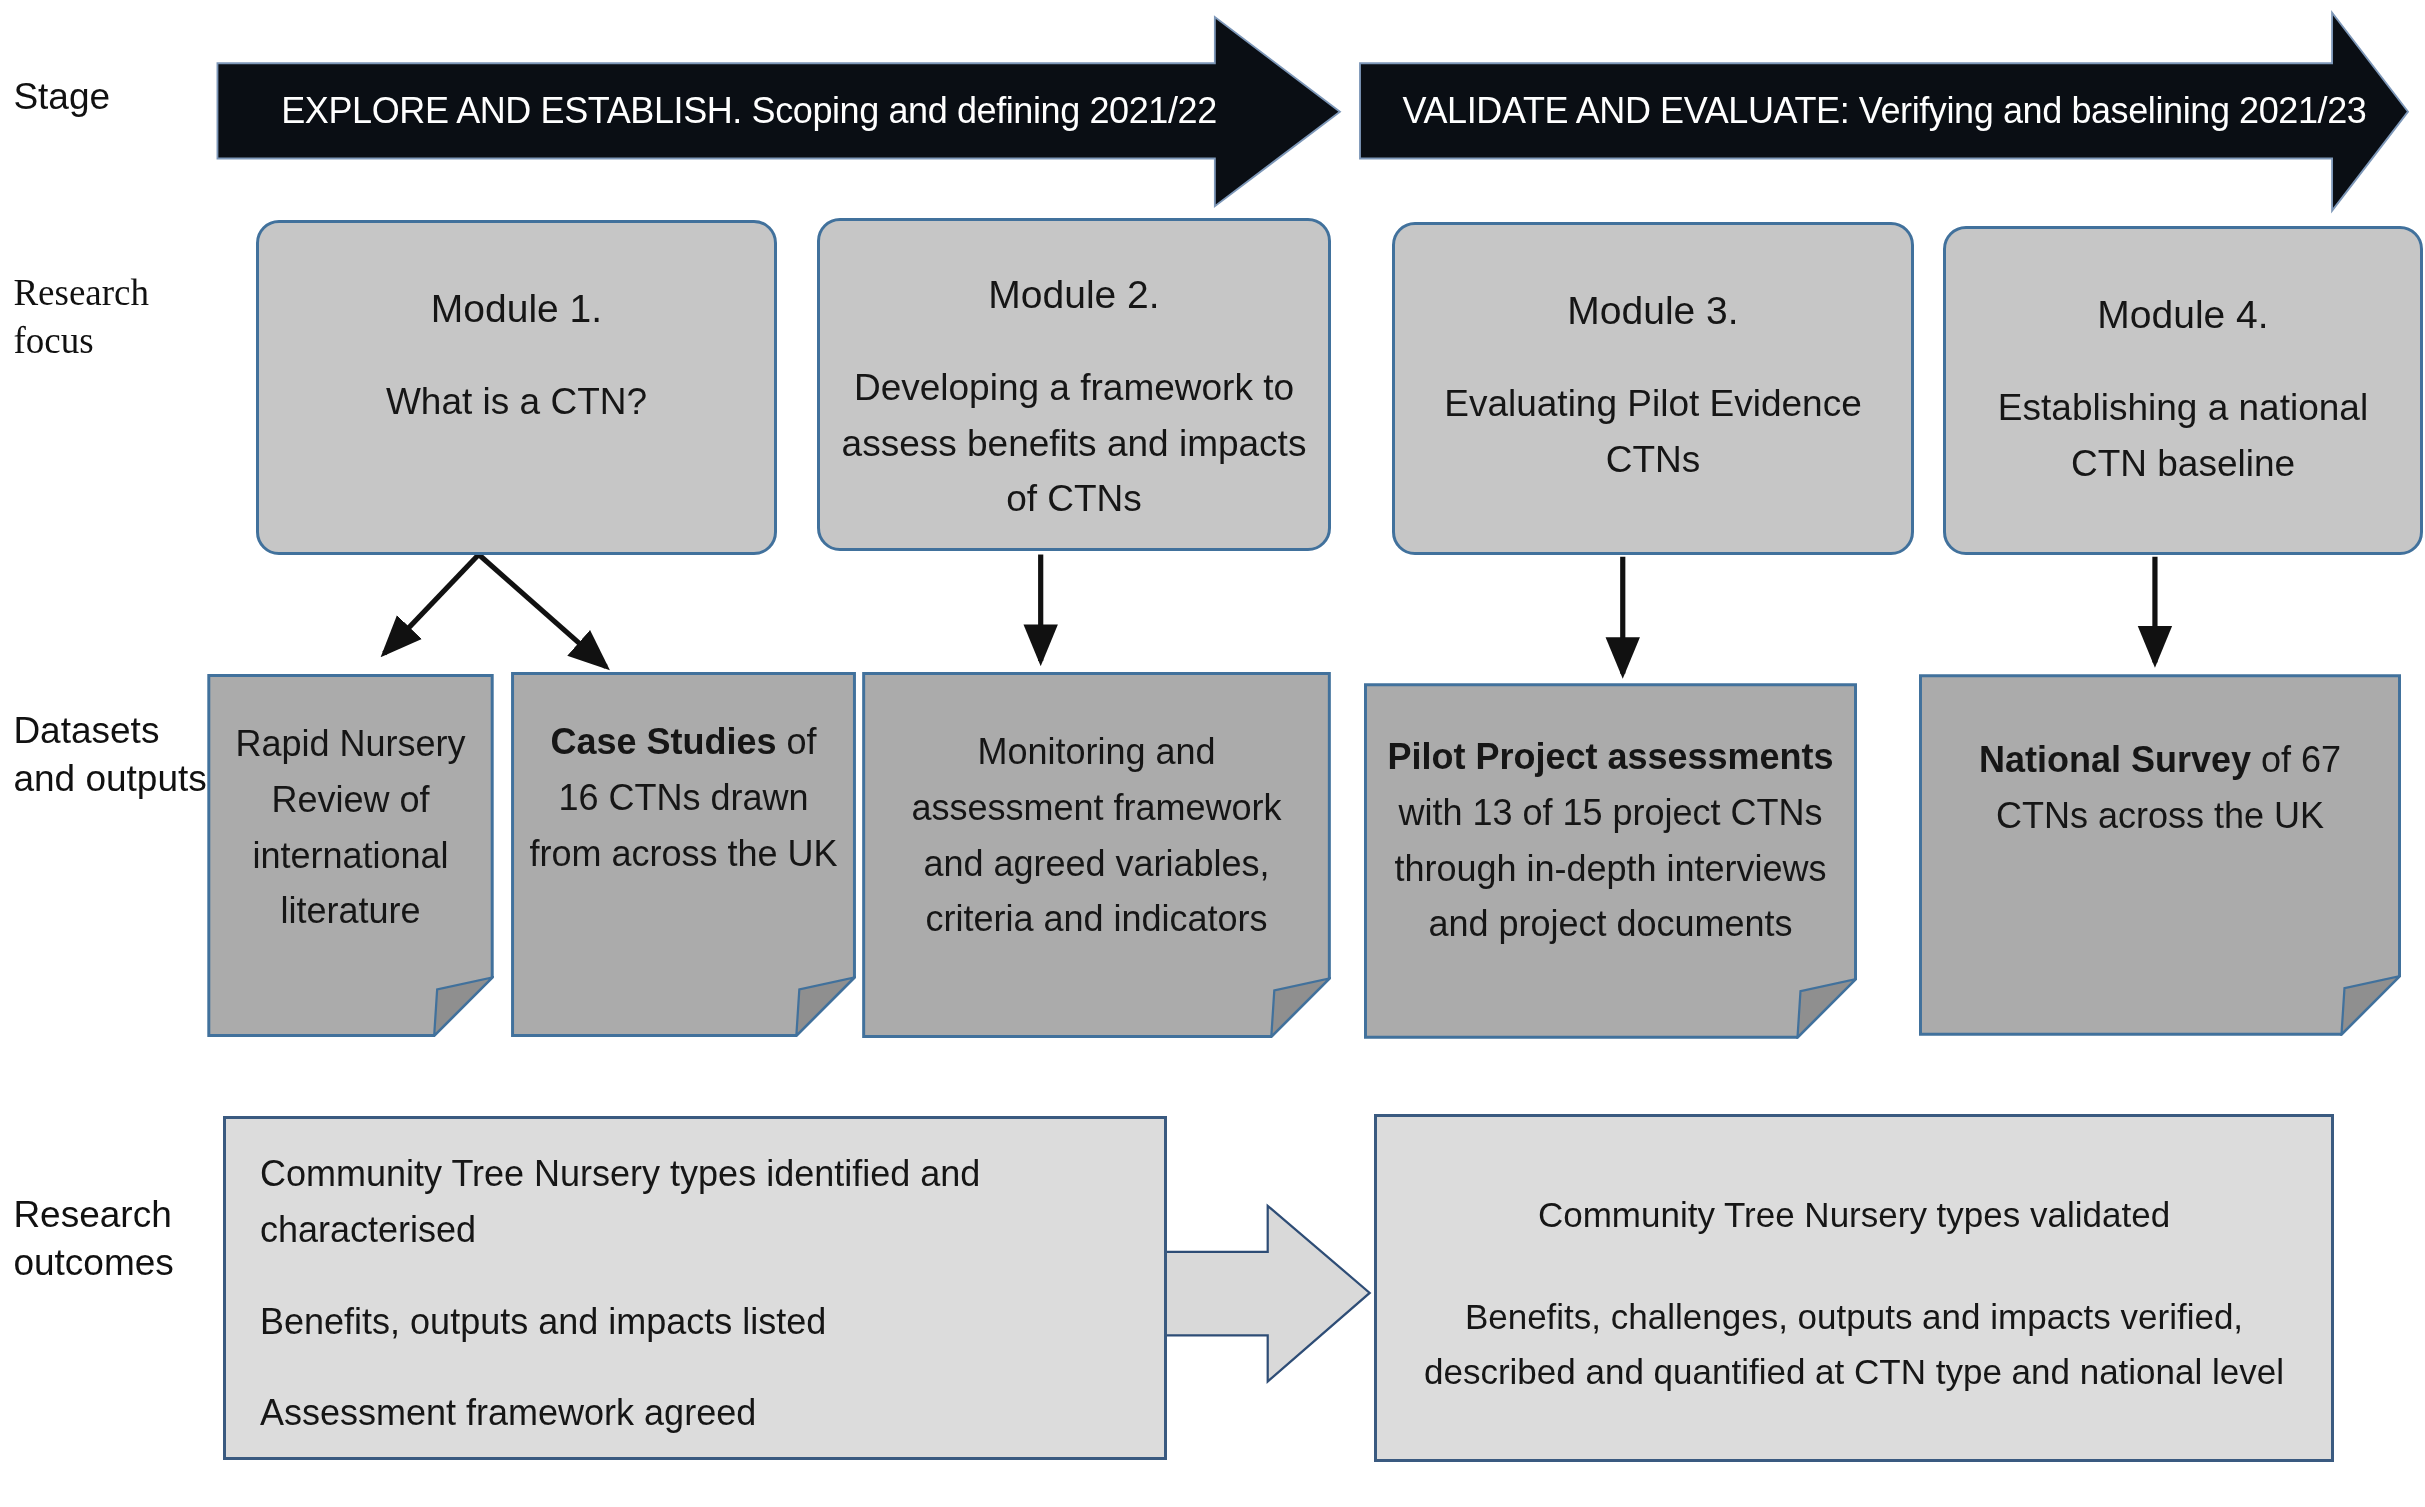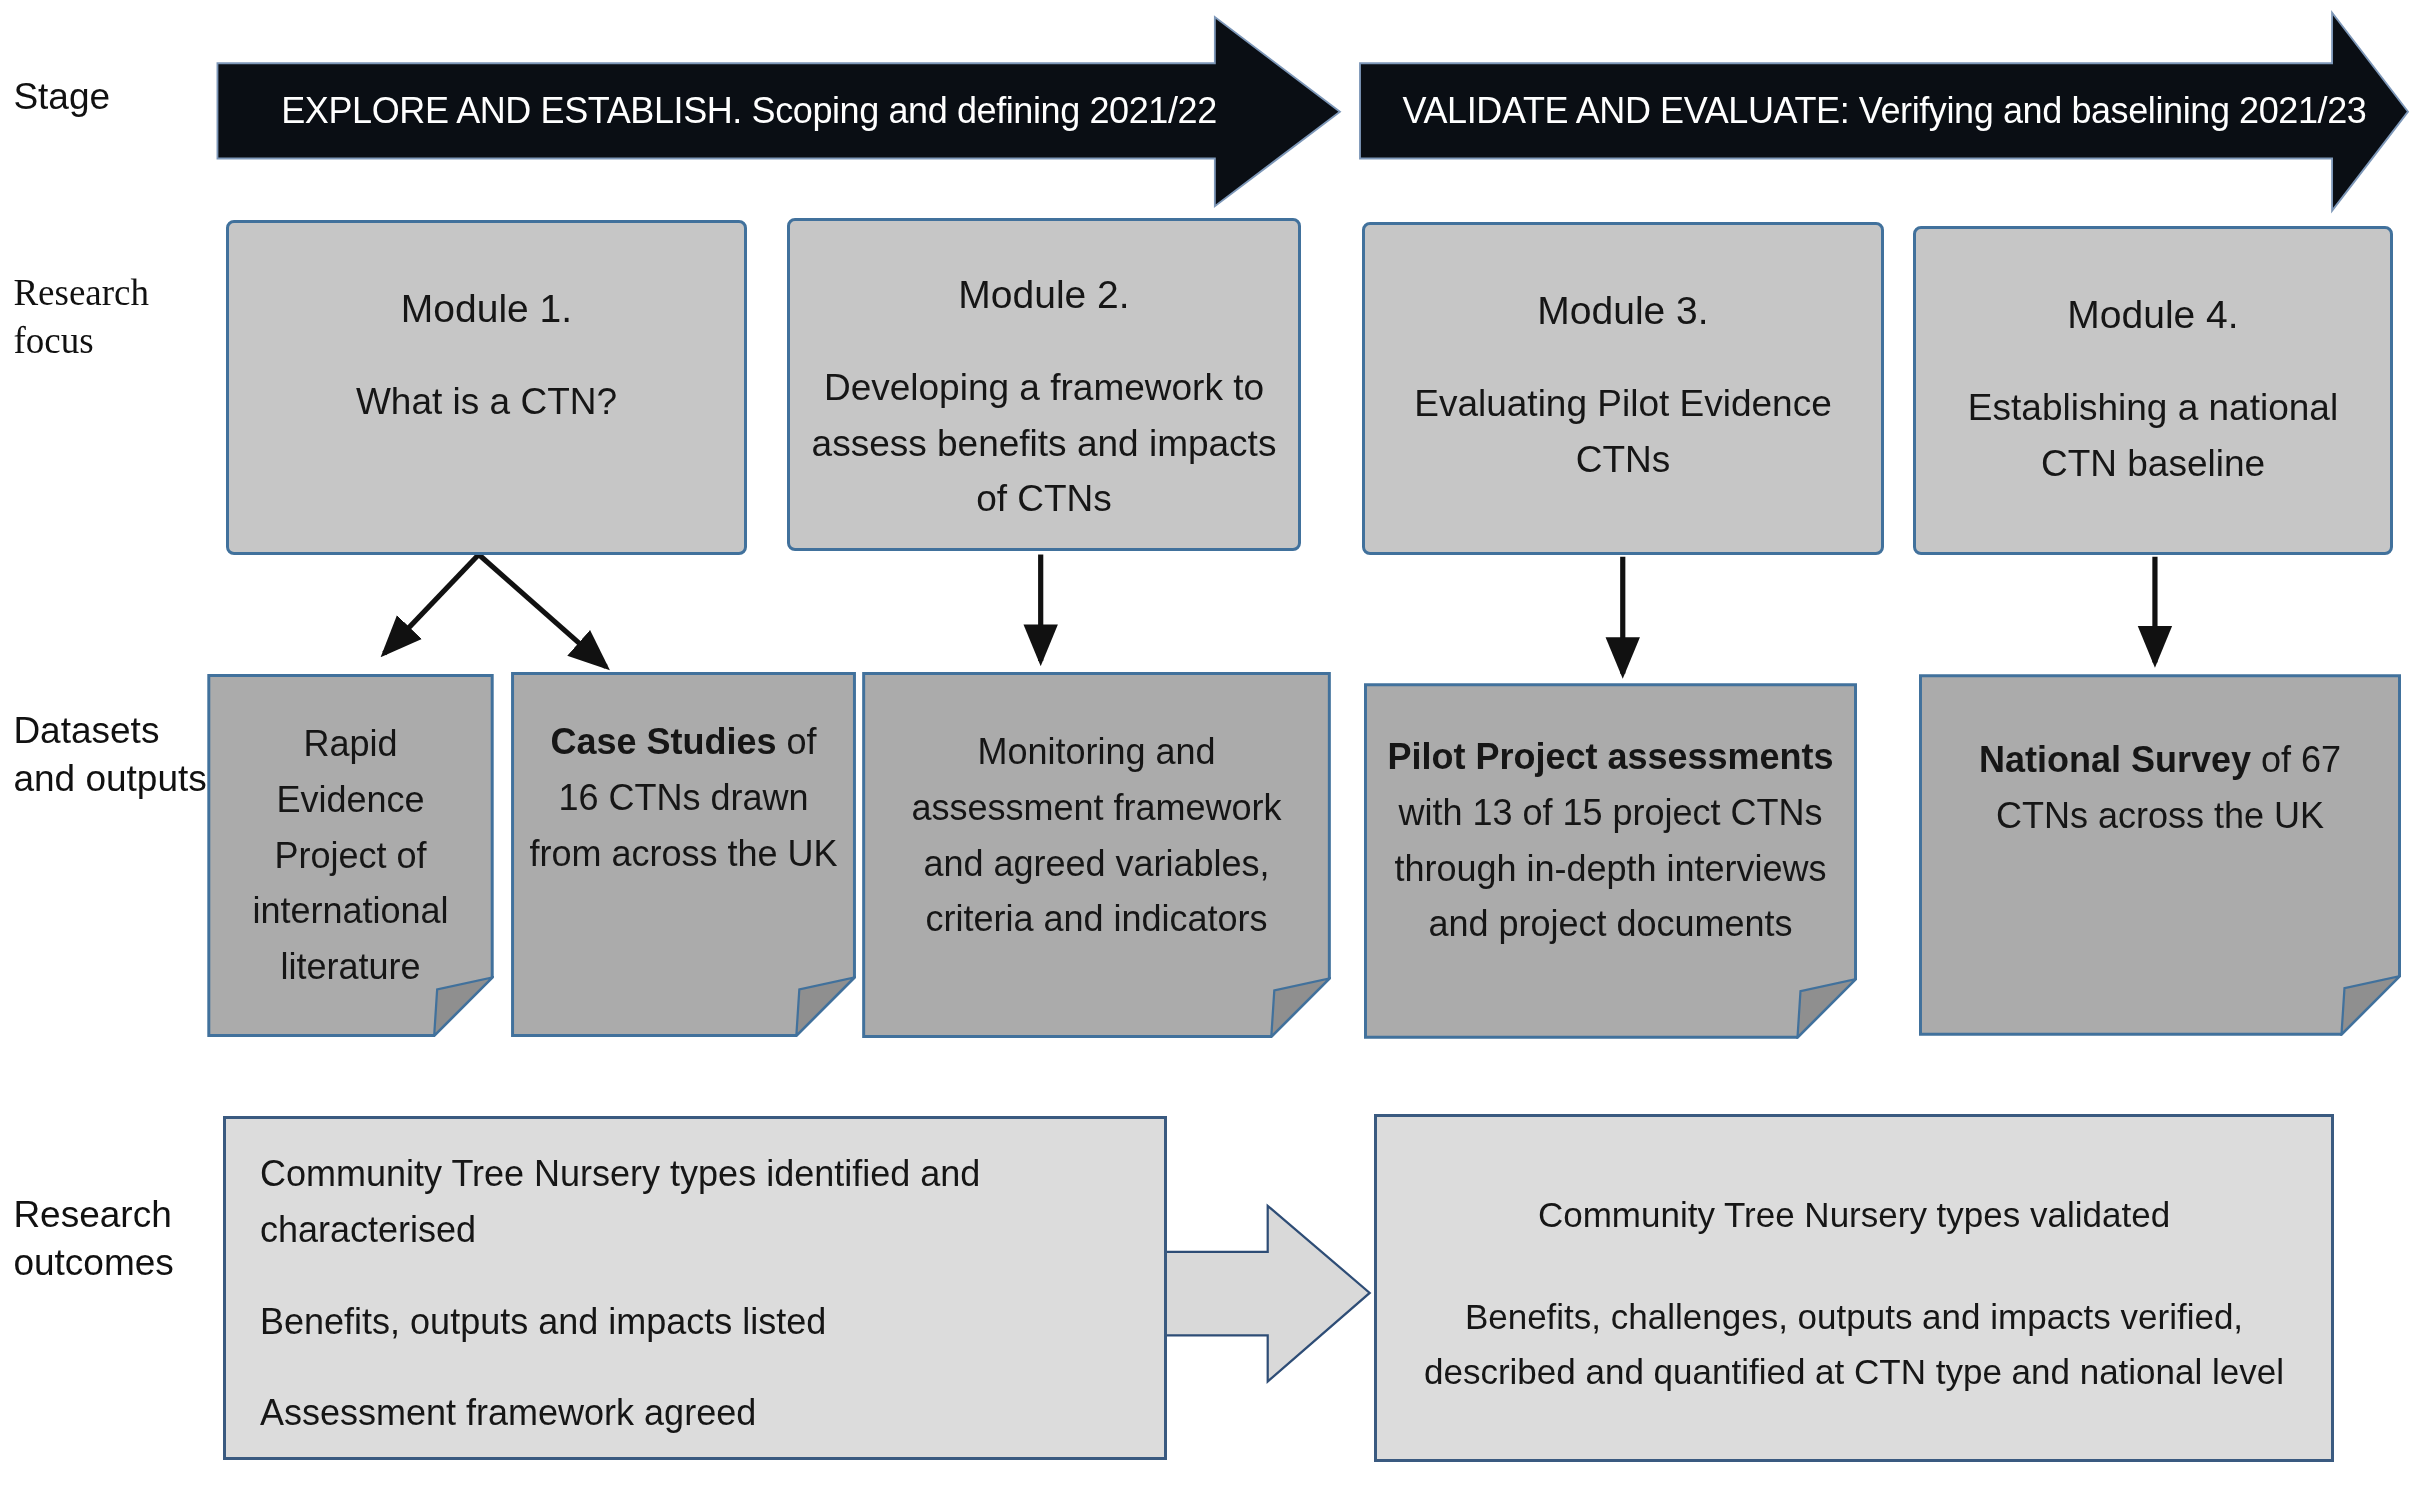--- a/index.html
+++ b/index.html
@@ -16,22 +16,23 @@
     position:absolute;left:13.4px;z-index:2;
     font-size:37px;line-height:1.3;color:#111;
   }
   .stage-text{
     position:absolute;z-index:2;
     display:flex;align-items:center;justify-content:center;
     color:#ffffff;font-size:36px;letter-spacing:-0.4px;white-space:nowrap;
   }
   .module{
     position:absolute;z-index:2;box-sizing:border-box;
-    background:#c6c6c6;border:3px solid #41719c;border-radius:8px;
+    background:#c6c6c6;border:3px solid #41719c;border-radius:23px;
     text-align:center;
+    margin-left:30px;
   }
   .module .m-title{margin-top:64px;font-size:39px;}
   .module .m-body{margin:43px 21px 0 21px;font-size:37px;line-height:1.5;}
   .note{position:absolute;z-index:2;}
   .note svg{position:absolute;left:0;top:0;}
   .note .n-text{
     position:absolute;left:0;top:0;width:100%;height:100%;
     box-sizing:border-box;padding:42px 18px 0 18px;
     text-align:center;font-size:36px;line-height:1.55;
   }
@@ -98,21 +99,21 @@
   <div class="module" style="left:1913px;top:226px;width:480px;height:329px;">
     <div class="m-title">Module 4.</div>
     <div class="m-body">Establishing a national CTN baseline</div>
   </div>
 
   <div class="note" style="left:207px;top:674px;width:287px;height:363px;">
     <svg width="287" height="363" viewBox="0 0 385 488">
       <polygon points="2,2 383,2 383,408 305,486 2,486" fill="#ababab" stroke="#41719c" stroke-width="4"></polygon>
       <polygon points="305,486 383,408 309,424" fill="#8f8f8f" stroke="#41719c" stroke-width="3"></polygon>
     </svg>
-    <div class="n-text"><span class="b"></span><span>Rapid Evidence Project of international literature</span></div>
+    <div class="n-text"><span class="b"></span><span>Rapid Nursery Review of international literature</span></div>
   </div>
 
   <div class="note" style="left:511px;top:672px;width:345px;height:365px;">
     <svg width="345" height="365" viewBox="0 0 463 490">
       <polygon points="2,2 461,2 461,410 383,488 2,488" fill="#ababab" stroke="#41719c" stroke-width="4"></polygon>
       <polygon points="383,488 461,410 387,426" fill="#8f8f8f" stroke="#41719c" stroke-width="3"></polygon>
     </svg>
     <div class="n-text"><span class="b">Case Studies</span><span> of 16 CTNs drawn from across the UK</span></div>
   </div>
 

